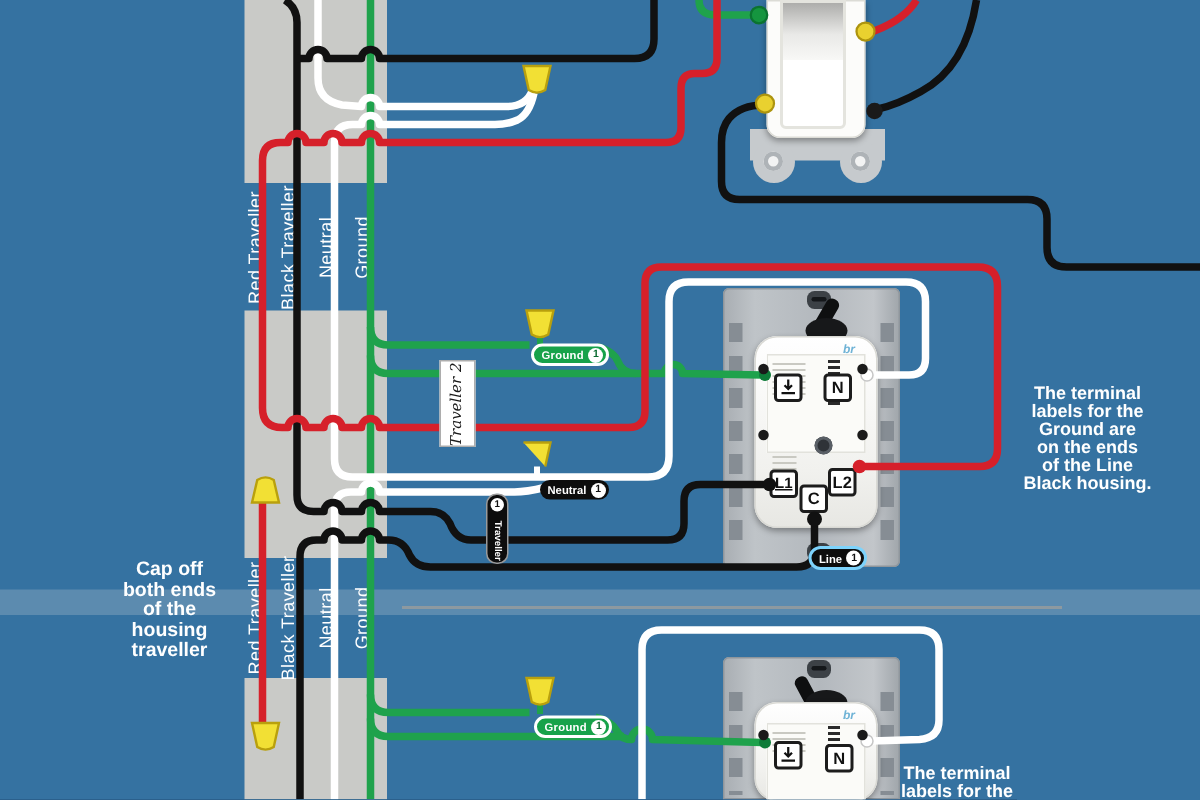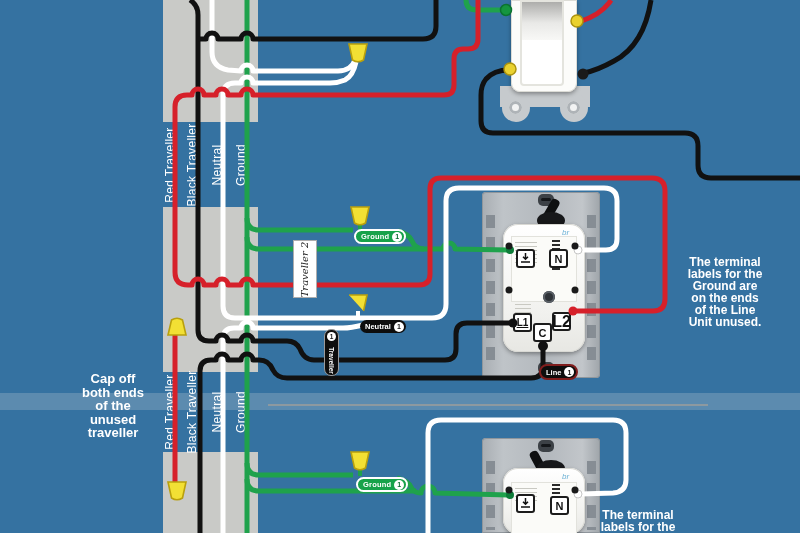--- a/index.html
+++ b/index.html
@@ -29,21 +29,21 @@
   .unit{position:absolute;z-index:20;}
   .bracket{position:absolute;left:0;top:0;width:118px;background:linear-gradient(90deg,#a8adb2,#bfc4c8 18%,#b3b8bd 55%,#c2c6ca 85%,#9fa5aa);border-radius:4px;box-shadow:inset 0 0 0 1px #8f969c;}
   .slotcol{position:absolute;top:14px;width:9px;background:repeating-linear-gradient(180deg,rgba(120,128,135,0) 0 9px,#868d94 9px 22px);}
   .slotL{left:4px;} .slotR{right:4px;}
   .bscrew{position:absolute;width:16px;height:12px;background:#3c4146;border-radius:5px;}
   .bscrew::after{content:"";position:absolute;left:3px;top:4px;right:3px;height:3px;background:#14171a;border-radius:2px;}
   .ubody{position:absolute;left:21px;width:82px;background:linear-gradient(180deg,#ffffff,#f1f1ee 70%,#e7e7e3);border-radius:15px;box-shadow:0 2px 4px rgba(0,0,0,.35), inset 0 0 0 1px #d9d9d4;}
   .sticker{position:absolute;left:29px;width:66px;background:#fbfbf8;box-shadow:inset 0 0 0 1px #e2e2dc;}
   .mtext{position:absolute;background:repeating-linear-gradient(180deg,#c9c9c2 0 1px,rgba(0,0,0,0) 1px 4px);}
   .barcode{position:absolute;background:repeating-linear-gradient(180deg,#2a2a2a 0 2px,rgba(0,0,0,0) 2px 4px);}
-  .brand{position:absolute;font-size:8px;font-style:italic;font-weight:400;color:#6fb3d6;}
+  .brand{position:absolute;font-size:8px;font-style:italic;font-weight:700;color:#6fb3d6;}
   .sensor{position:absolute;width:12px;height:12px;border-radius:50%;background:#2f3338;box-shadow:inset 0 0 0 2px #595f66;}
   .tbox{position:absolute;width:19px;height:19px;background:#fff;border:2px solid #1c1c1c;border-radius:3px;display:flex;align-items:center;justify-content:center;font-weight:700;font-size:11px;color:#111;box-sizing:border-box;z-index:22;}
   .knob-base{position:absolute;width:28px;height:17px;background:#17181a;border-radius:50%;}
   .knob-lever{position:absolute;width:9px;height:26px;background:#0e0f10;border-radius:4px;}
 
   
   .tsw-body{position:absolute;left:511px;top:0;width:66px;height:92px;background:#fcfcfa;border-radius:0 0 9px 9px;box-shadow:0 2px 4px rgba(0,0,0,.35), inset 0 0 0 1px #dcdcd6;z-index:20;}
   .tsw-inner{position:absolute;left:9px;top:0;width:44px;height:86px;border:2px solid #e4e4de;border-radius:0 0 4px 4px;background:#fff;box-sizing:border-box;}
   .tsw-lever{position:absolute;left:0;top:0;width:40px;height:38px;background:linear-gradient(180deg,#adadab,#e9e9e7 55%,#f8f8f6);}
   .tsw-strap{position:absolute;left:500px;top:86px;width:90px;height:21px;background:#c6cacd;z-index:19;}
@@ -52,21 +52,21 @@
 
   
   .chip{position:absolute;display:flex;align-items:center;z-index:40;box-sizing:border-box;}
   .chip .num{display:flex;align-items:center;justify-content:center;background:#fff;border-radius:50%;font-weight:700;}
   .chip-green{background:#17a24a;border:2px solid #fff;border-radius:9px;height:15px;padding:0 2px 0 5px;gap:3px;}
   .chip-green .txt{color:#fff;font-size:7.5px;font-weight:700;letter-spacing:.2px;}
   .chip-green .num{width:10px;height:10px;color:#0c6b30;font-size:7px;}
   .chip-black{background:#0d0d0d;border-radius:8px;height:13px;padding:0 2px 0 5px;gap:3px;}
   .chip-black .txt{color:#fff;font-size:7.5px;font-weight:700;}
   .chip-black .num{width:10px;height:10px;color:#111;font-size:7px;}
-  .chip-line{border:2px solid #7f1d1d;height:16px;}
+  .chip-line{border:2px solid #7dd3fc;height:16px;}
   .chip-vert{background:#0d0d0d;border:1px solid #9a9a9a;border-radius:7px;flex-direction:column;width:15px;height:47px;padding:2px 0;gap:2px;justify-content:flex-start;}
   .chip-vert .num{width:9px;height:9px;color:#111;font-size:6.5px;}
   .chip-vert .txt{color:#fff;font-size:6.5px;font-weight:700;transform:rotate(90deg) translateX(14px);transform-origin:center;white-space:nowrap;}
   .chip-white{background:#fff;border:1px solid #adadad;width:24px;height:58px;justify-content:center;}
   .chip-white .txt{color:#1a1a1a;font-size:10px;font-style:italic;font-family:"DejaVu Serif",serif;transform:rotate(-90deg);white-space:nowrap;}
 
   svg.wires{position:absolute;left:0;top:0;z-index:30;}
   .gsym{display:block;}
 </style>
 </head>
@@ -87,30 +87,30 @@
 
   <span class="vlabel" style="left:170px;top:412px;">Red Traveller</span>
   <span class="vlabel" style="left:192px;top:412px;">Black Traveller</span>
   <span class="vlabel" style="left:217px;top:412px;">Neutral</span>
   <span class="vlabel" style="left:241px;top:412px;">Ground</span>
 
   <div class="note note-left">
     <div>Cap off</div>
     <div>both ends</div>
     <div>of the</div>
-    <div>unused</div>
+    <div>housing</div>
     <div>traveller</div>
   </div>
   <div class="note note-right">
     <div>The terminal</div>
     <div>labels for the</div>
     <div>Ground are</div>
     <div>on the ends</div>
     <div>of the Line</div>
-    <div>Unit unused.</div>
+    <div>Black housing.</div>
   </div>
   <div class="note note-bottom">
     <div>The terminal</div>
     <div>labels for the</div>
   </div>
 
   <div class="tsw-strap"></div>
   <div class="tsw-ear" style="left:502px;"></div>
   <div class="tsw-ear" style="left:560px;"></div>
   <div class="tsw-hole" style="left:509px;"></div>
@@ -137,21 +137,21 @@
     <div class="brand" style="left:80px;top:36px;">br</div>
     <div class="sensor" style="left:61px;top:99px;"></div>
     <div class="tbox" style="left:34px;top:57px;">
       <svg class="gsym" width="13" height="13" viewBox="0 0 13 13">
           <path d="M6.5,1 V7 M4,4.8 L6.5,7.3 L9,4.8 M2,10 H11" stroke="#111" stroke-width="1.5" fill="none"></path>
         </svg>
     </div>
     <div class="tbox" style="left:67px;top:57px;">N</div>
     <div class="tbox" style="left:31px;top:121px;font-size:10px;text-decoration:underline;">L1</div>
     <div class="tbox" style="left:51px;top:131px;">C</div>
-    <div class="tbox" style="left:70px;top:120px;font-size:16px;">L2</div>
+    <div class="tbox" style="left:70px;top:120px;font-size:11px;">L2</div>
   </div>
 
   <div class="unit" style="left:482px;top:438px;width:118px;height:95px;">
     <div class="bracket" style="height:95px;border-radius:4px 4px 0 0;"></div>
     <div class="slotcol slotL" style="height:78px;"></div>
     <div class="slotcol slotR" style="height:78px;"></div>
     <div class="bscrew" style="left:56px;top:2px;"></div>
     <div class="knob-lever" style="left:52px;top:12px;transform:rotate(-28deg);"></div>
     <div class="knob-base" style="left:55px;top:22px;"></div>
     <div class="ubody" style="top:30px;height:66px;"></div>

